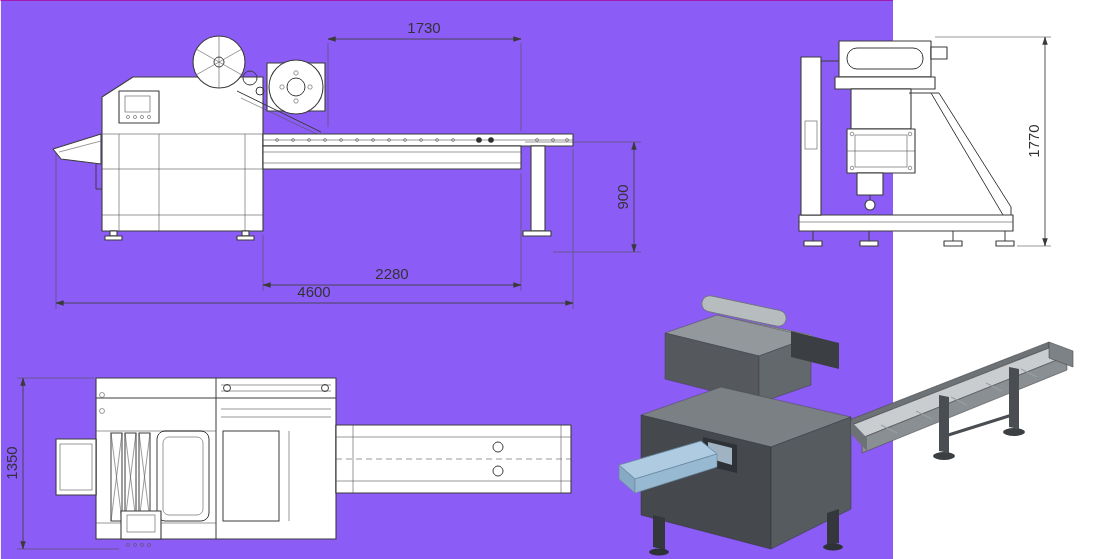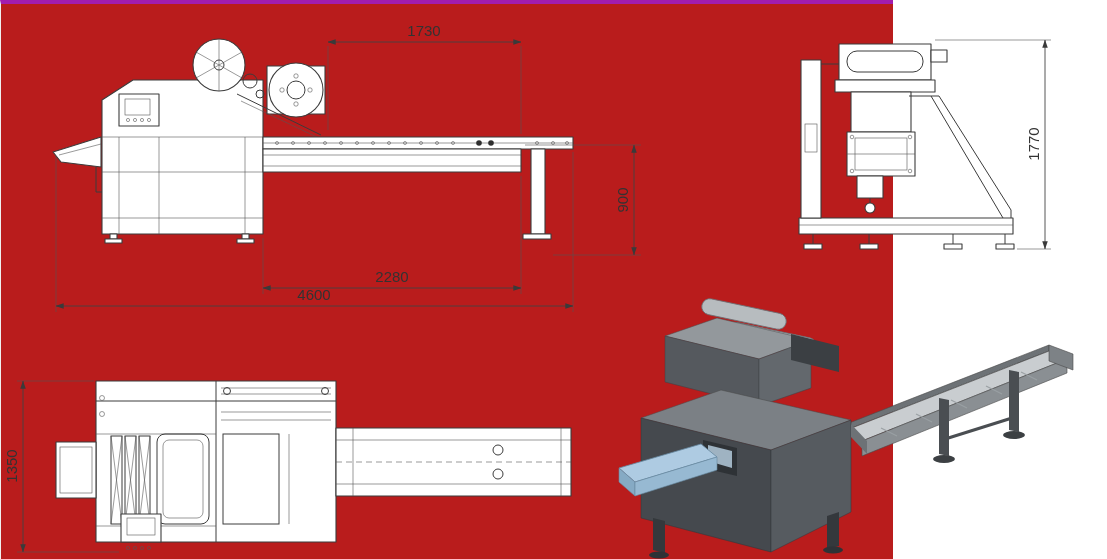--- a/index.html
+++ b/index.html
@@ -1,22 +1,22 @@
 <!DOCTYPE html>
 <html><head>
 <meta charset="utf-8">
 <style>
   * { margin:0; padding:0; box-sizing:border-box; }
   html, body {
     width:1107px; height:559px; background:#ffffff; overflow:hidden;
     font-family:"Liberation Sans", sans-serif;
   }
   .canvas {
-    position:relative; width:893px; height:559px; background:#b91c1c;
-    border-top:4px solid #a21caf; border-left:1px solid #f0f0f0;
+    position:relative; width:893px; height:559px; background:#8b5cf6;
+    border-top:1px solid #a21caf; border-left:1px solid #f0f0f0;
   }
   svg { display:block; }
   .ol   { fill:#ffffff; stroke:#3c3c3c; stroke-width:1.1; stroke-linejoin:round; }
   .ln   { fill:none; stroke:#3c3c3c; stroke-width:1; }
   .thin { fill:none; stroke:#555555; stroke-width:0.6; }
   .dot  { fill:#2e2e2e; stroke:none; }
   .dim  { fill:none; stroke:#444444; stroke-width:0.9; }
   .ext  { fill:none; stroke:#555555; stroke-width:0.6; }
   .dimtxt { font-family:"Liberation Sans", sans-serif; font-size:15px; fill:#333333; text-anchor:middle; }
 </style>

